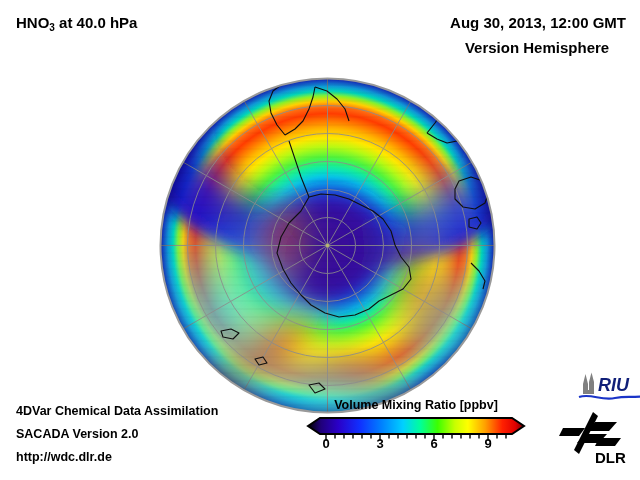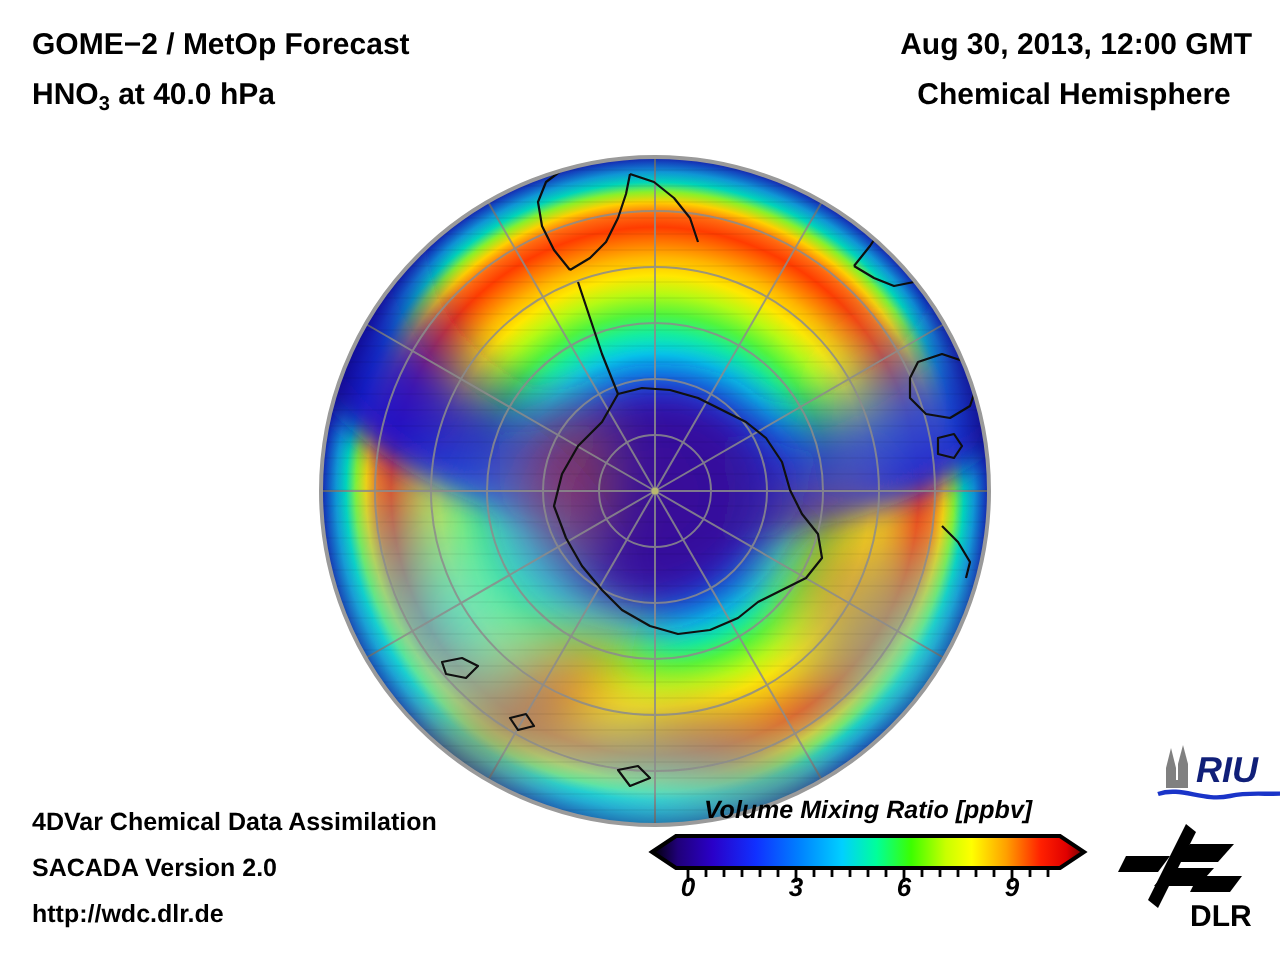--- a/index.html
+++ b/index.html
@@ -20,44 +20,43 @@
 
   
   #globe-wrap{left:159px;top:77px;width:337px;height:337px;}
   #globe-svg{display:block;width:337px;height:337px;}
 
   
   #footer-left{left:16px;top:400px;}
   .foot-line{font-size:12.5px;font-weight:bold;line-height:23px;white-space:nowrap;}
 
   
-  #cbar-block{left:324px;top:398px;width:220px;font-style:italic;}
+  #cbar-block{left:306px;top:398px;width:220px;}
   #cbar-title{font-size:12.5px;font-weight:bold;text-align:center;white-space:nowrap;
               letter-spacing:0px;margin-bottom:5px;}
   #cbar-row{position:relative;height:18px;}
   #cbar-svg{display:block;}
   #cbar-ticklabels{position:relative;height:18px;margin-top:1px;}
   .tick-label{position:absolute;top:0;font-size:13px;font-weight:bold;
               transform:translateX(-50%);white-space:nowrap;}
 
   
   #riu-logo{left:577px;top:372px;}
   #dlr-logo{left:557px;top:410px;}
 </style>
 </head>
 <body>
 
 <div class="abs" id="hdr-left">
-  <div class="hdr-line">GOME−2 / MetOp Forecast</div>
   <div class="hdr-line"><span>HNO</span><sub>3</sub><span> at 40.0 hPa</span></div>
 </div>
 
 <div class="abs" id="hdr-right">
   <div class="hdr-line">Aug 30, 2013, 12:00 GMT</div>
-  <div class="hdr-line">Chemical Hemisphere</div>
+  <div class="hdr-line">Version Hemisphere</div>
 </div>
 
 <div class="abs" id="globe-wrap">
 <svg id="globe-svg" viewBox="0 0 337 337" xmlns="http://www.w3.org/2000/svg">
   <defs>
     <clipPath id="diskClip">
           <circle cx="168.5" cy="168.5" r="167"></circle>
         </clipPath>
 
     <radialGradient id="fieldBase" cx="50%" cy="50%" r="50%">

